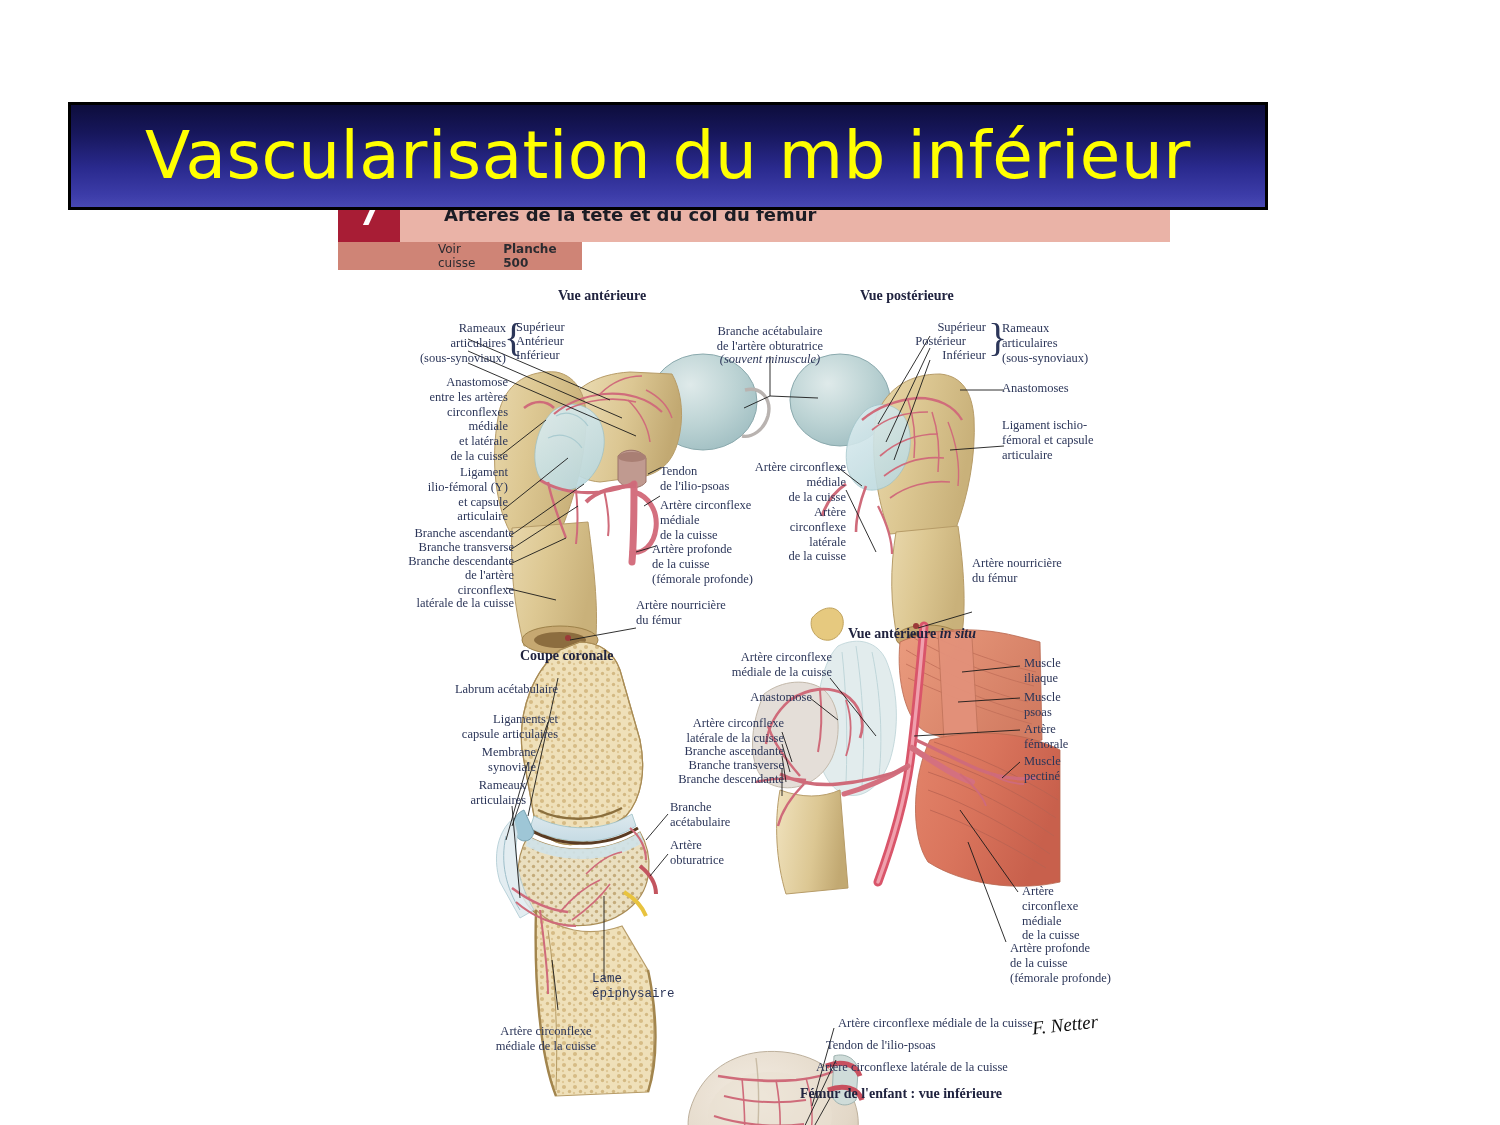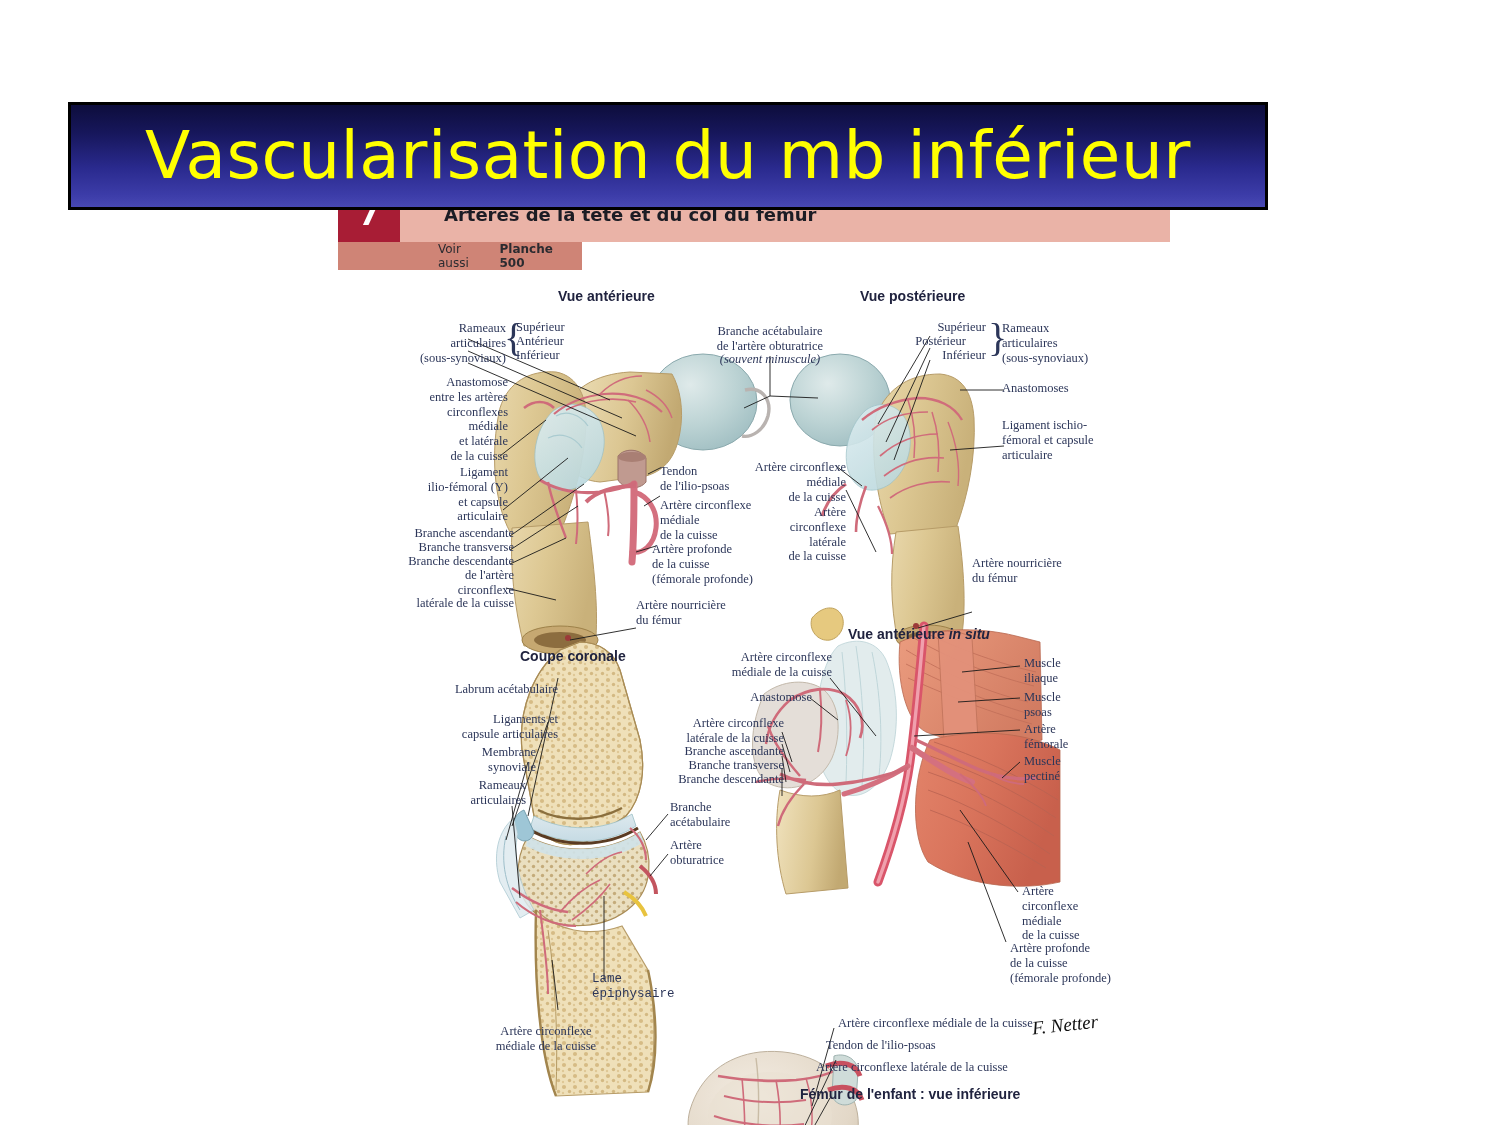--- a/index.html
+++ b/index.html
@@ -114,21 +114,21 @@
     z-index: 20;
   }
   .lbl.ar { text-align: right; }
   .lbl.ac { text-align: center; }
   .lbl.al { text-align: left; }
   .lbl.it { font-style: italic; }
 
   .vtitle {
     position: absolute;
     color: #20233f;
-    font-family: Liberation Sans, sans-serif;
+    font-family: Liberation Serif, serif;
     font-size: 14px;
     font-weight: bold;
     white-space: pre;
     z-index: 22;
   }
   .brace {
     position: absolute;
     color: #2c3659;
     font-family: "Liberation Serif", serif;
     font-size: 40px;
@@ -152,21 +152,21 @@
 
 <div id="title-banner">
   <div id="title-text">Vascularisation du mb inférieur</div>
 </div>
 
 <div id="plate-header">
   <div id="plate-number">7</div>
   <div id="plate-title">Artères de la tête et du col du fémur</div>
 </div>
 <div id="plate-subbar">
-  <span>Voir aussi </span>
+  <span>Voir cuisse </span>
     <b>Planche 500</b>
 </div>
 
 <div id="plate-canvas">
 <svg id="plate-svg" viewBox="0 0 1500 855" xmlns="http://www.w3.org/2000/svg">
   <defs>
     <linearGradient id="boneG" x1="0" y1="0" x2="1" y2="0.3">
       <stop offset="0%" stop-color="#e8d7ab"></stop>
       <stop offset="45%" stop-color="#ddc893"></stop>
       <stop offset="100%" stop-color="#c9b17a"></stop>

